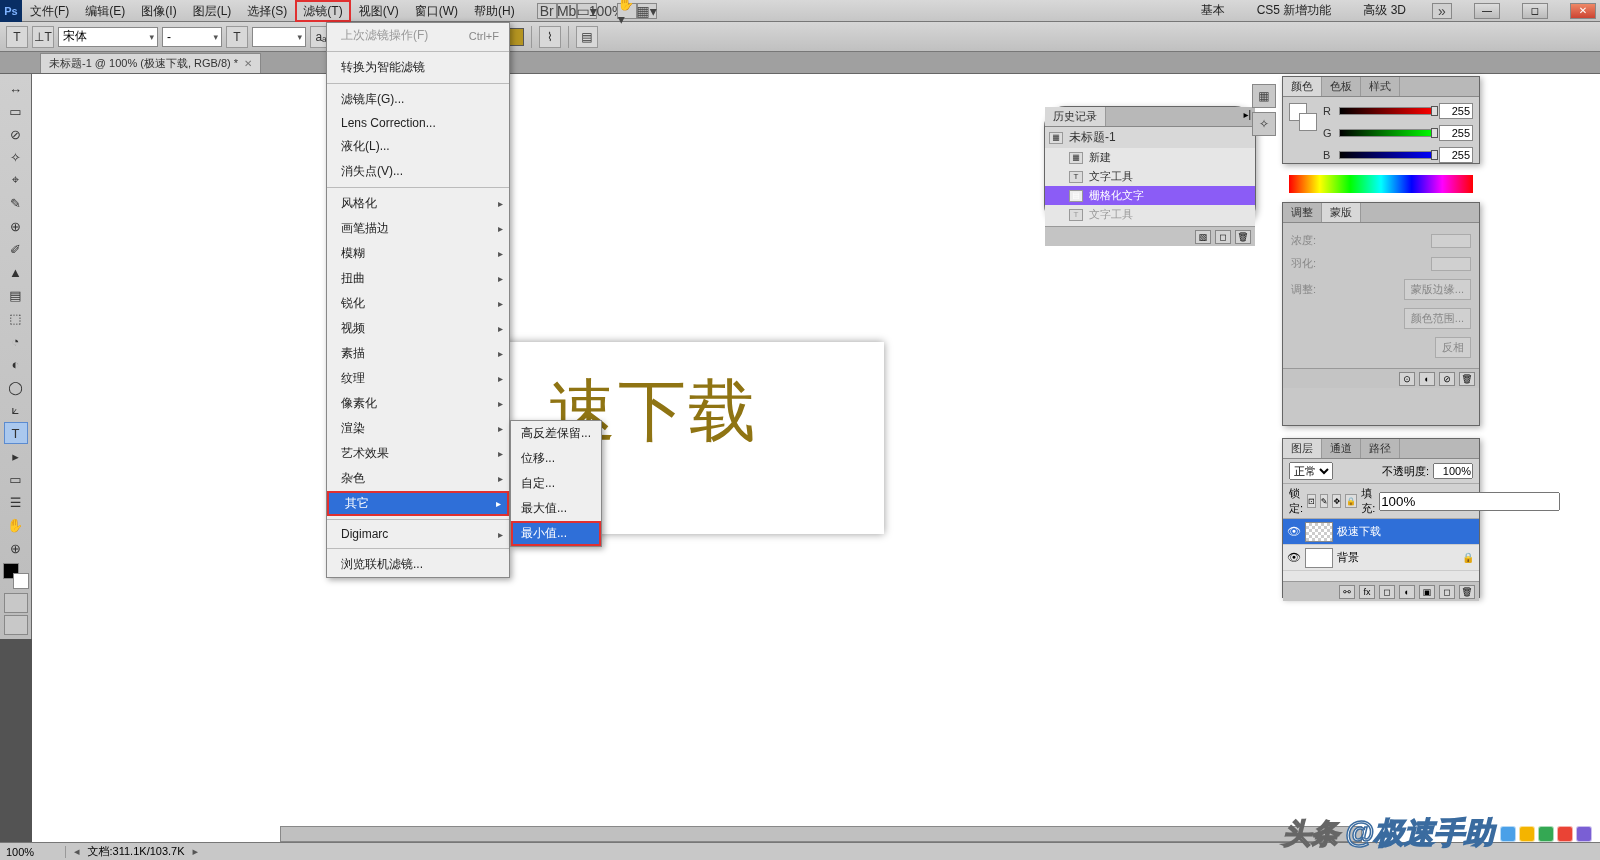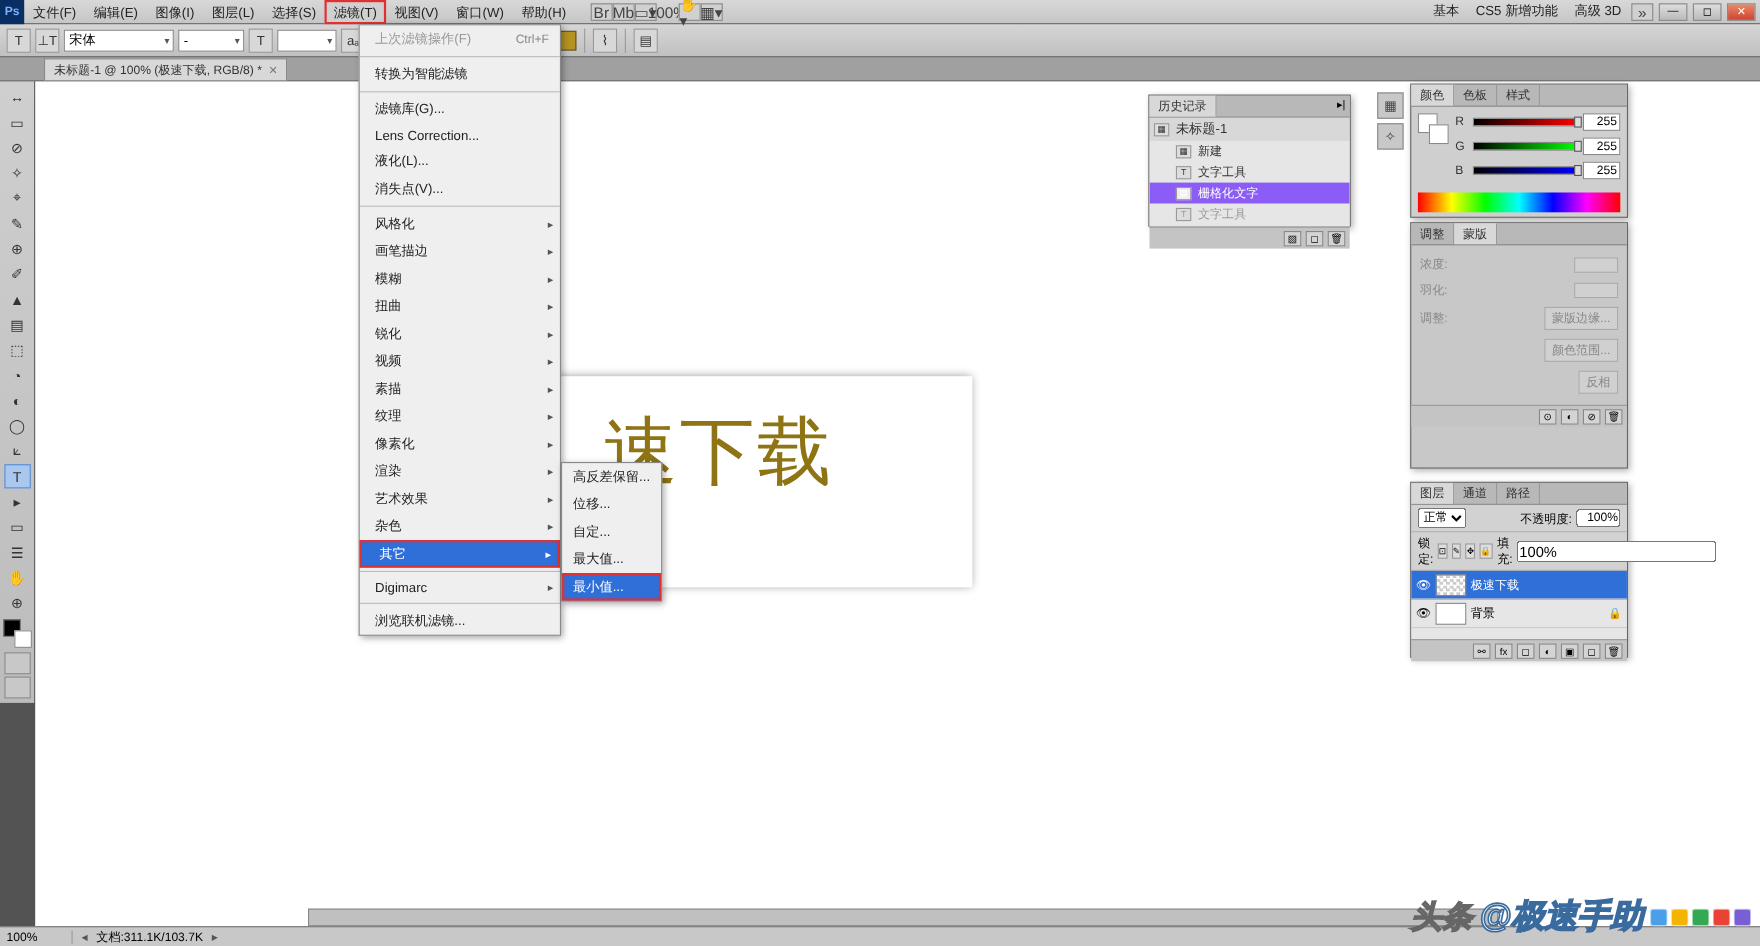--- a/index.html
+++ b/index.html
@@ -3,21 +3,21 @@
 <meta charset="utf-8">
 <style>
 * { box-sizing: border-box; margin: 0; padding: 0; user-select: none; }
 body { font-family: "Microsoft YaHei", SimSun, Arial, sans-serif; font-size: 12px; background: #535353; width: 1600px; height: 860px; overflow: hidden; position: relative; }
 
 
 .menubar { height: 22px; background: linear-gradient(#d8d8d8,#c6c6c6); display:flex; align-items:center; border-bottom:1px solid #777;}
 .ps-logo { width:22px; height:22px; background:#092e64; color:#7fb3ff; font-weight:bold; font-size:11px; display:flex; align-items:center; justify-content:center;}
 .menu-item { padding:0 8px; line-height:22px; color:#222; cursor:default;}
 .menu-item.highlighted { border:2px solid #e03030; padding:0 6px; line-height:18px; background:#d0d0d0;}
-.menubar-right { margin-left:auto; display:flex; align-items:center; gap:3px; padding-right:4px;}
+.menubar-right { margin-left:auto; display:flex; align-items:center; gap:20px; padding-right:4px;}
 .menubar-right .wlabel { padding:0 6px; color:#222; }
 .mb-ico { width:20px; height:16px; border:1px solid #888; background:#d0d0d0; font-size:14px; display:flex; align-items:center; justify-content:center; color:#444;}
 .win-btn { width:26px; height:16px; border:1px solid #888; background:linear-gradient(#ddd,#bbb); font-size:10px; display:flex; align-items:center; justify-content:center; margin-left:2px;}
 .win-close { background:linear-gradient(#e86,#c43); color:#fff;}
 
 
 .optionsbar { height:30px; background:linear-gradient(#d6d6d6,#c0c0c0); border-bottom:1px solid #777; display:flex; align-items:center; gap:4px; padding:0 6px;}
 .ob-ico { width:22px; height:22px; border:1px solid #999; background:#d8d8d8; display:flex; align-items:center; justify-content:center; font-size:12px; color:#333;}
 .ob-select { height:20px; border:1px solid #888; background:#fff; font-size:12px; padding:0 16px 0 4px; position:relative; display:flex; align-items:center;}
 .ob-select::after { content:"▾"; position:absolute; right:3px; font-size:9px; color:#555;}
@@ -60,36 +60,36 @@
 .submenu-dd .srow.sel { background:#2f6fd8; color:#fff;}
 .submenu-dd .srow.highlight-red { border:2px solid #e03030; padding:2px 8px;}
 
 
 .panel { position:absolute; background:#cfcfcf; border:1px solid #666; box-shadow:2px 2px 6px rgba(0,0,0,0.3);}
 .panel-tabs { display:flex; height:20px; background:#b8b8b8; border-bottom:1px solid #888;}
 .panel-tabs .ptab { padding:2px 8px; font-size:11px; color:#333; border-right:1px solid #999;}
 .panel-tabs .ptab.active { background:#d8d8d8;}
 
 
-.history-panel { top:86px; left:1044px; width:184px; height:120px;}
+.history-panel { top:106px; left:1044px; width:212px; height:120px;border-radius:21px;}
 .history-body { background:#e6e6e6; height:78px; overflow:hidden; font-size:11px;}
 .hist-row { display:flex; align-items:center; padding:2px 4px; gap:6px; color:#333;}
 .hist-row.sel { background:#8b5cf6; color:#fff;}
 .hist-row.dim { color:#9a9a9a;}
 .hist-ico { width:14px; height:12px; border:1px solid #999; background:#ddd; font-size:8px; display:flex; align-items:center; justify-content:center;}
 .hist-row.sel .hist-ico { background:#eee;}
 .panel-footer { height:20px; background:#c4c4c4; border-top:1px solid #999; display:flex; justify-content:flex-end; align-items:center; gap:4px; padding:0 4px;}
 .pf-ico { width:16px; height:14px; border:1px solid #888; background:#d4d4d4; font-size:9px; display:flex; align-items:center; justify-content:center;}
 
 
 .dock-strip { position:absolute; top:80px; left:1250px; width:28px;}
 .dock-btn { width:24px; height:24px; margin:4px auto; background:#c8c8c8; border:1px solid #888; display:flex; align-items:center; justify-content:center; font-size:12px; color:#444;}
 
 
-.color-panel { top:76px; left:1282px; width:198px; height:122px;}
+.color-panel { top:76px; left:1282px; width:198px; height:88px;}
 .color-body { display:flex; padding:6px; gap:6px;}
 .swatches { width:28px; height:28px; position:relative;}
 .swatches .fg { width:18px; height:18px; background:#fff; border:1px solid #888; position:absolute; top:0; left:0;}
 .swatches .bg { width:18px; height:18px; background:#fff; border:1px solid #888; position:absolute; bottom:0; right:0;}
 .sliders { flex:1;}
 .slider-row { display:flex; align-items:center; gap:4px; margin-bottom:6px; font-size:11px;}
 .slider-row .lbl { width:12px; color:#333;}
 .slider-row .track { flex:1; height:8px; position:relative; border:1px solid #888;}
 .slider-row .track.r { background:linear-gradient(to right,#000,#f00);}
 .slider-row .track.g { background:linear-gradient(to right,#000,#0f0);}

